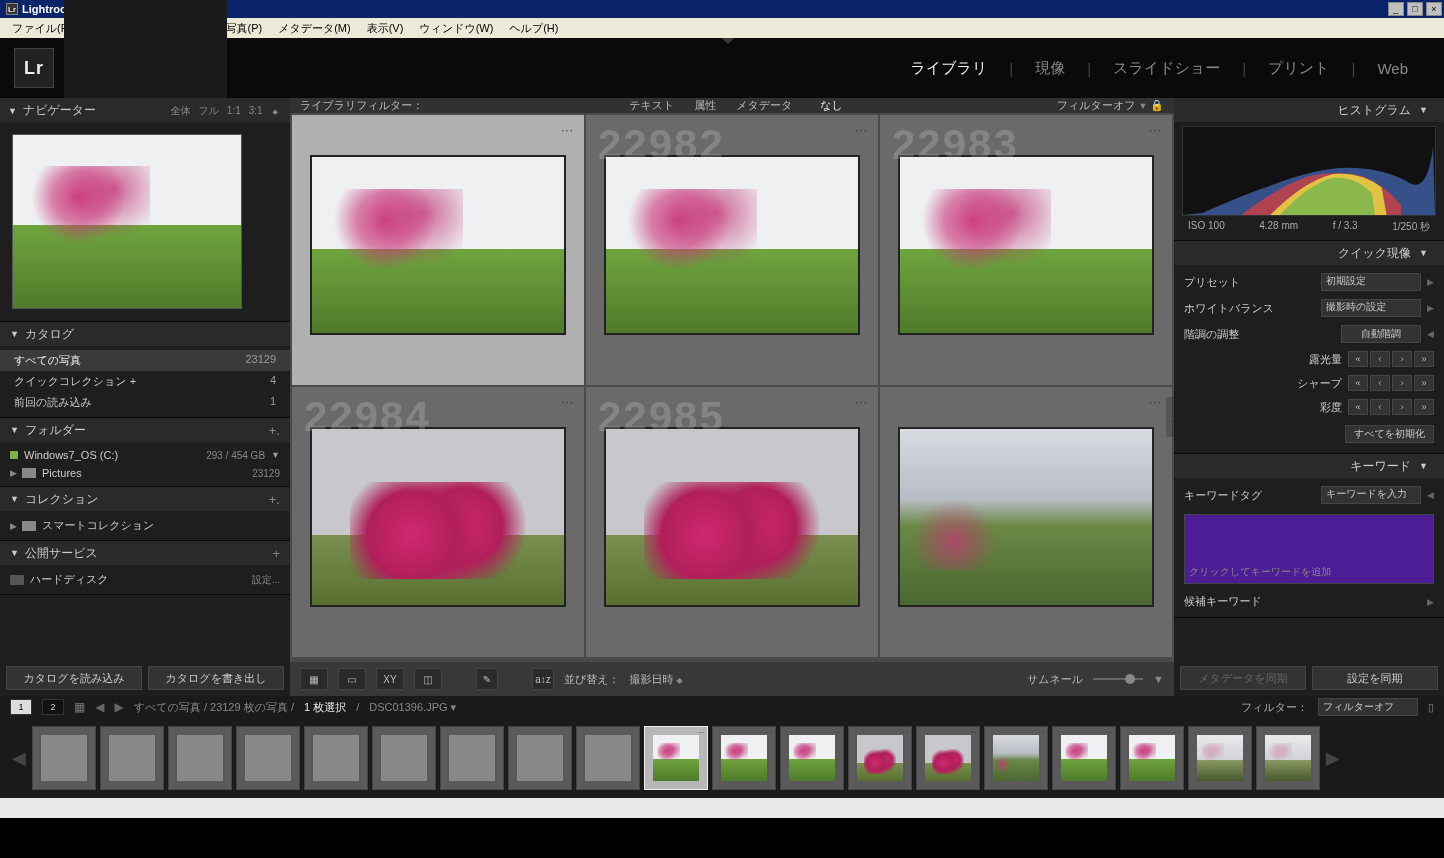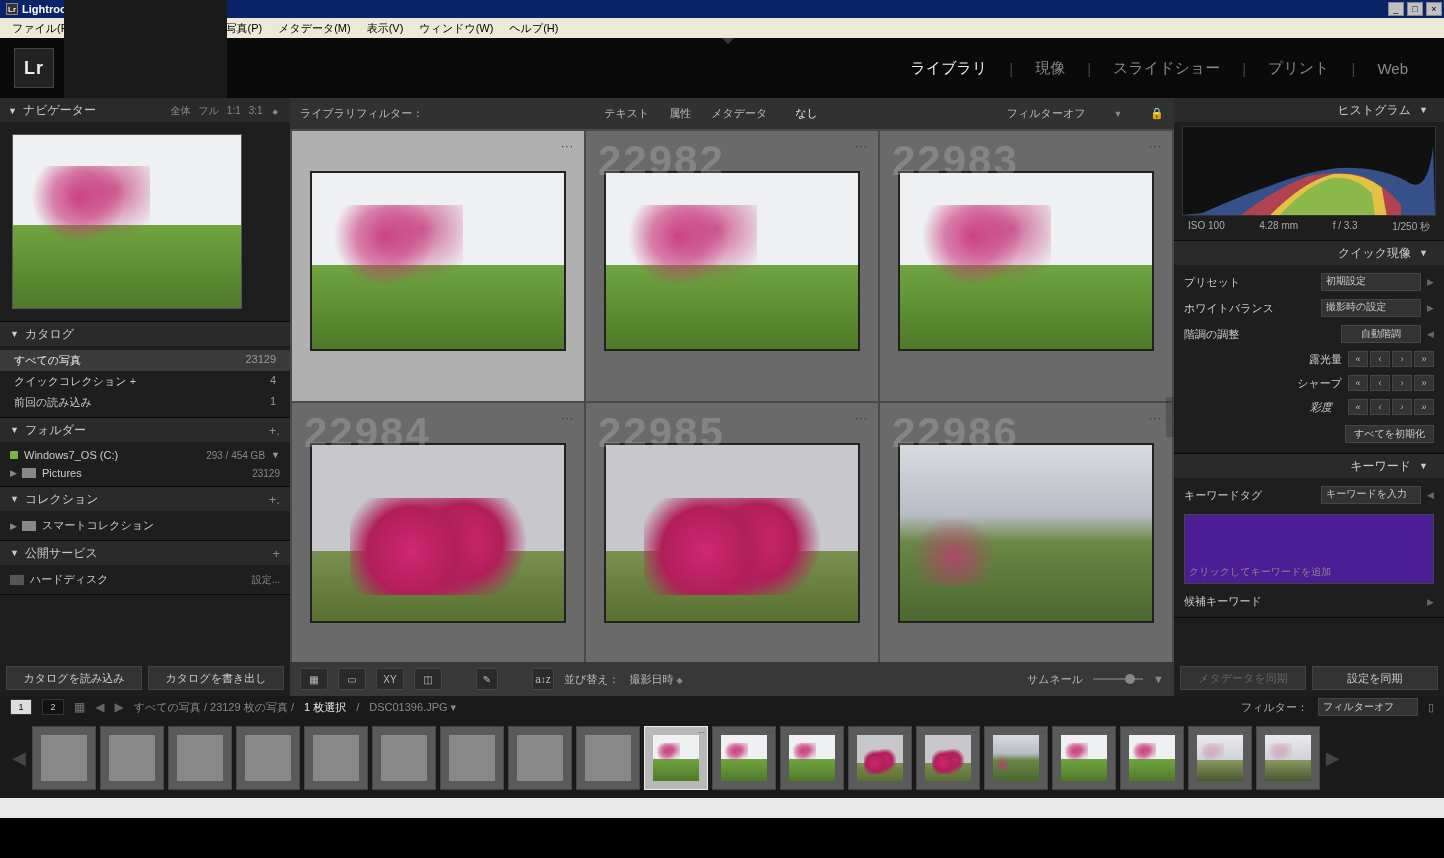--- a/index.html
+++ b/index.html
@@ -62,21 +62,21 @@
 .folder-row .fldr-icon{width:14px;height:10px;background:#888;margin-right:6px;}
 .folder-row .size{color:#888;margin-left:auto;font-size:10px;}
 .folder-row .drive{width:8px;height:8px;background:#7cb342;margin-right:6px;border-radius:1px;}
 .folder-row .tri-r{margin-right:5px;color:#888;font-size:9px;}
 .folder-row .disc{color:#999;margin-left:auto;font-size:9px;}
 
 .left-bottom{margin-top:auto;padding:6px;display:flex;gap:6px;}
 .btn{background:#333;border:1px solid #444;color:#ccc;height:24px;flex:1;font-size:11px;cursor:pointer;}
 
 
-.filter-bar{height:31px;background:#313131;display:flex;align-items:center;padding:0 10px;font-size:11px;color:#bbb;gap:28px;}
+.filter-bar{height:15px;background:#313131;display:flex;align-items:center;padding:0 10px;font-size:11px;color:#bbb;gap:3px;}
 .filter-bar .lbl{flex:0 0 auto;}
 .filter-bar .spacer{flex:1;}
 .filter-bar span{cursor:pointer;}
 .filter-bar .lock{color:#aa8;}
 
 .grid-wrap{flex:1;overflow:auto;background:#4a4a4a;padding:2px;}
 .grid{display:grid;grid-template-columns:repeat(3,1fr);gap:2px;}
 .cell{background:#6a6a6a;height:270px;position:relative;padding:40px 18px;}
 .cell.selected{background:#b0b0b0;}
 .cell .idx{position:absolute;top:6px;left:12px;font-size:42px;font-weight:bold;color:rgba(255,255,255,0.18);letter-spacing:2px;}
@@ -317,21 +317,20 @@
             </div>
           </div>
           <div class="cell">
             <div class="idx">22985</div>
             <div class="dots">∙∙∙</div>
             <div class="cell-img">
               <div class="thumb-scene closeup"></div>
             </div>
           </div>
           <div class="cell">
-            <div class="idx">22986</div>
             <div class="dots">∙∙∙</div>
             <div class="cell-img">
               <div class="thumb-scene mountain"></div>
             </div>
           </div>
         </div>
     </div>
 
     <div class="center-toolbar">
       <div class="icon-btn">▦</div>
@@ -423,21 +422,21 @@
             <span class="bumps">
                 <span class="bump">«</span>
                 <span class="bump">‹</span>
                 <span class="bump">›</span>
                 <span class="bump">»</span>
               </span>
           </span>
         </div>
         <div class="qd-row">
           <span></span>
-          <span style="display:flex;align-items:center;gap:16px;font-style:italic;">
+          <span style="display:flex;align-items:center;gap:6px;">
             <span>彩度</span>
             <span class="bumps">
                 <span class="bump">«</span>
                 <span class="bump">‹</span>
                 <span class="bump">›</span>
                 <span class="bump">»</span>
               </span>
           </span>
         </div>
         <div class="reset-row"><button class="reset-btn">すべてを初期化</button></div>

